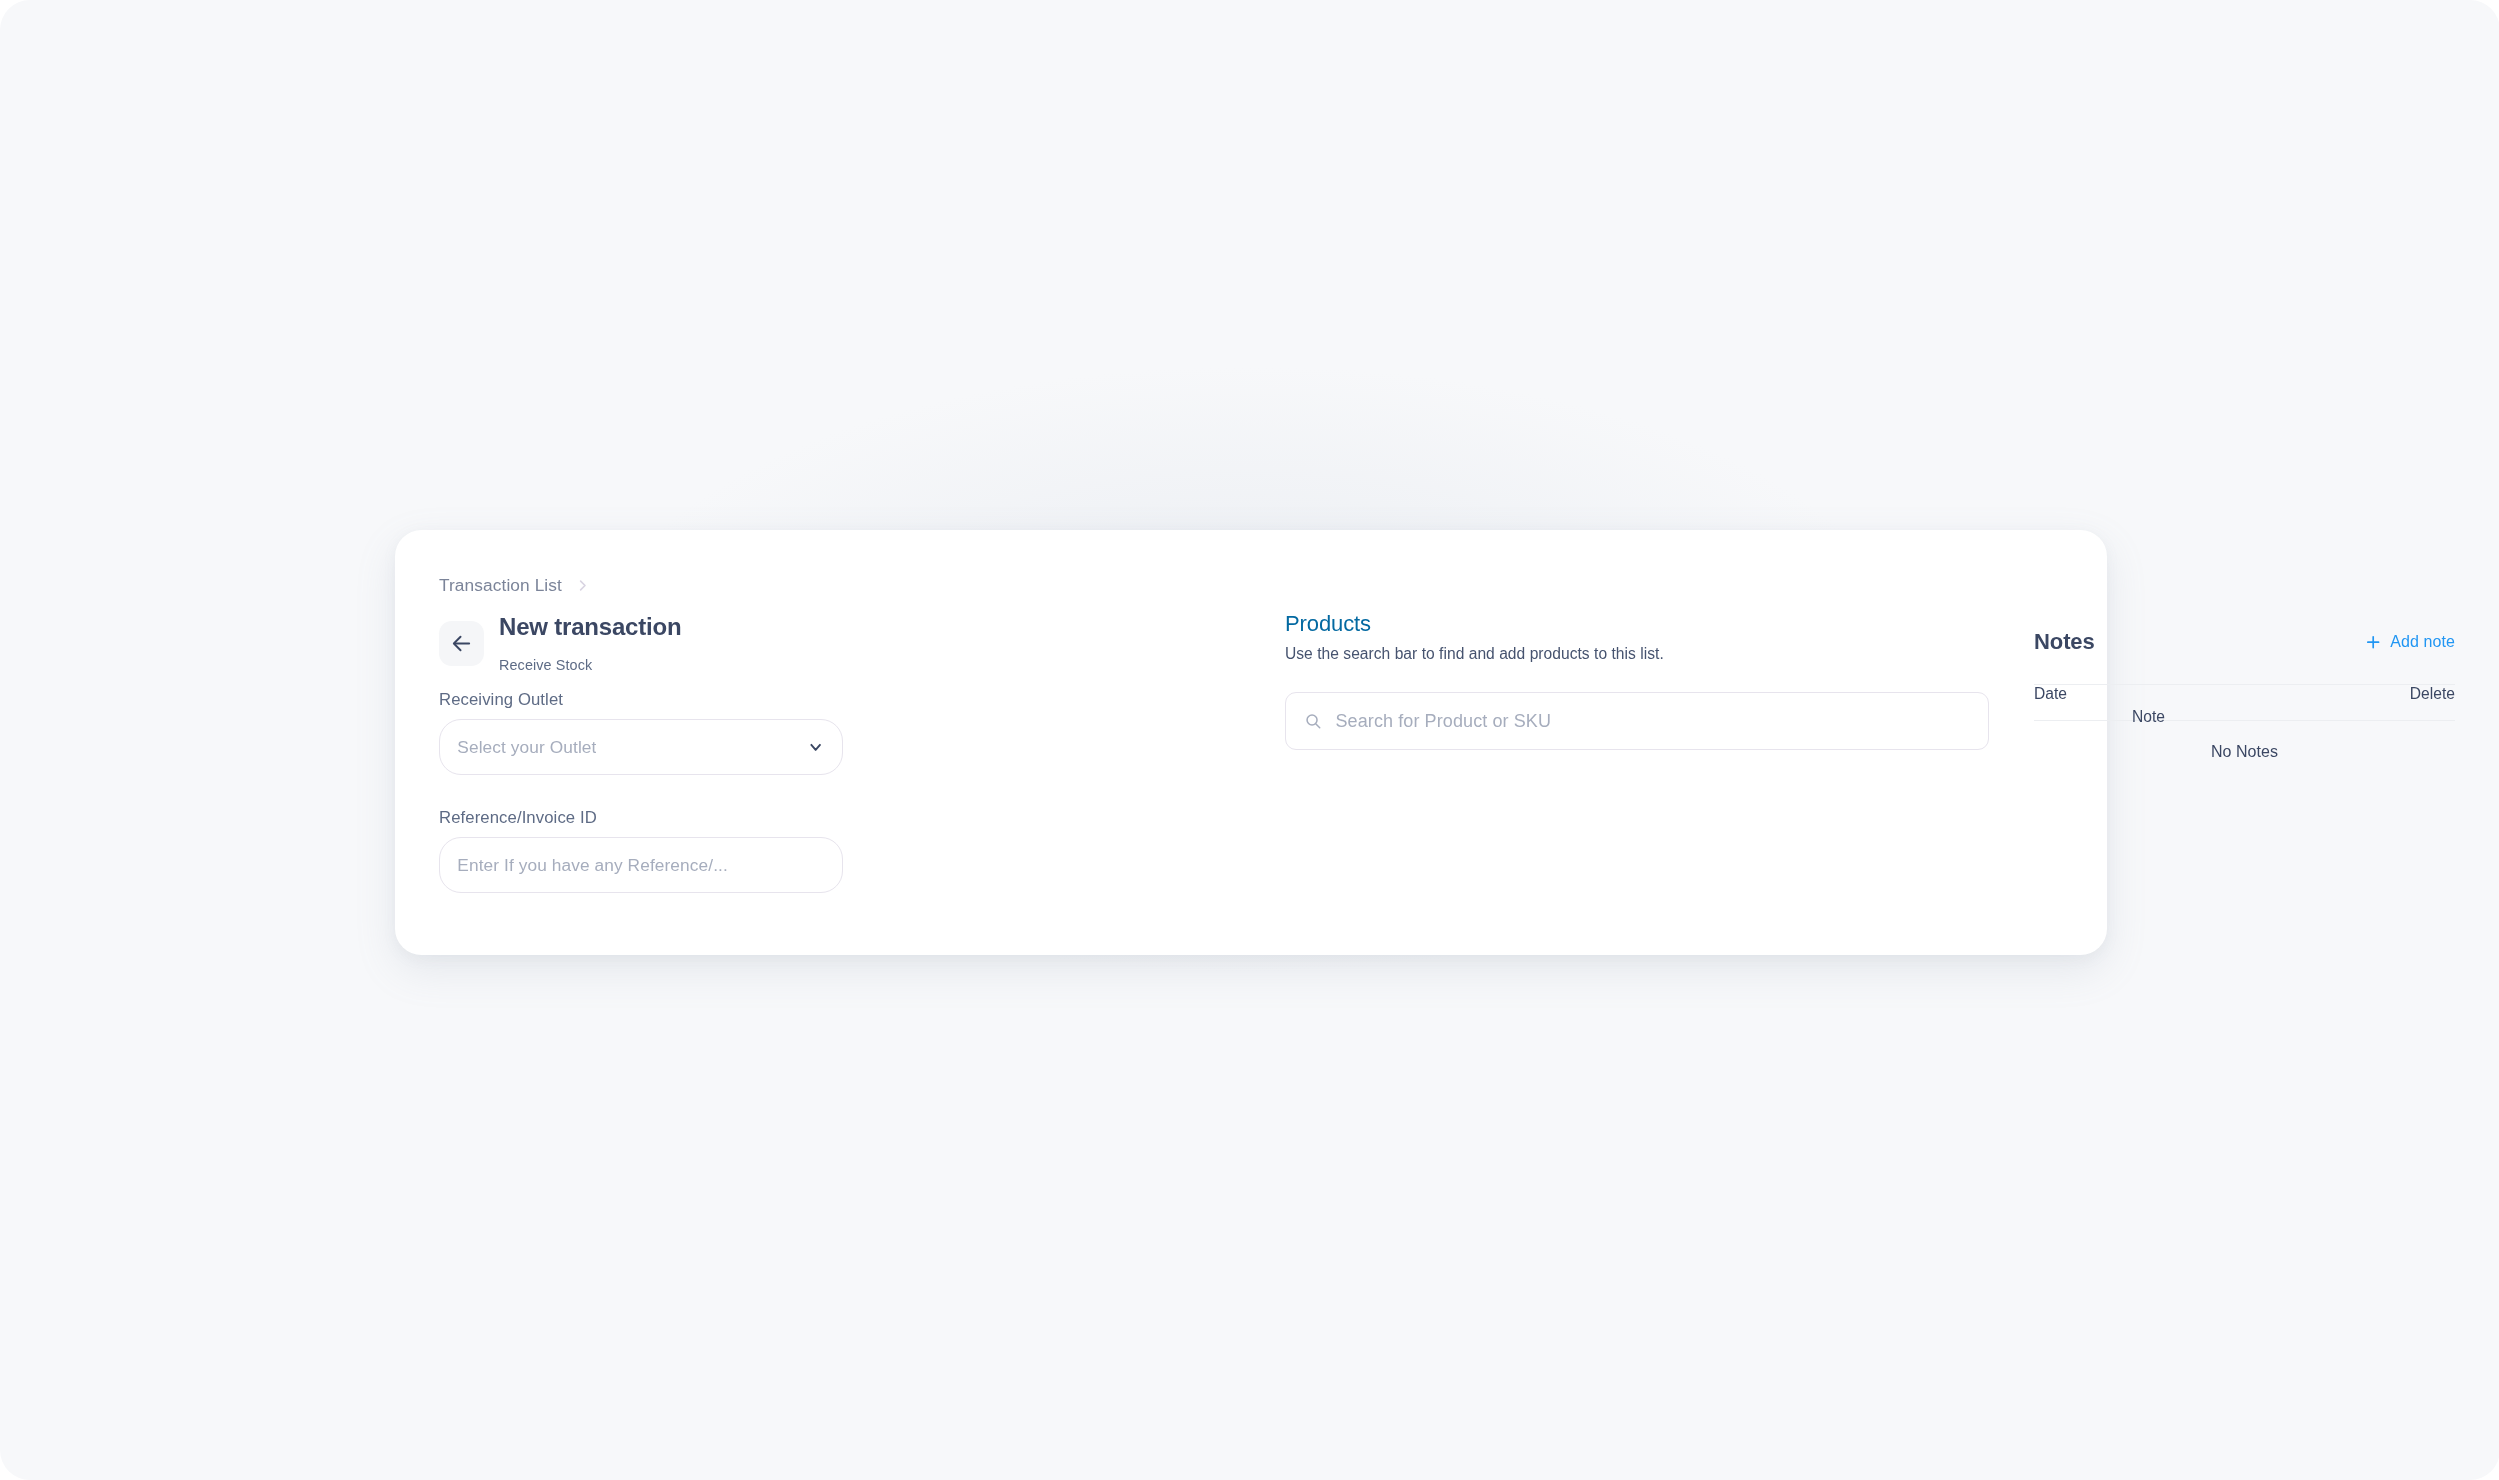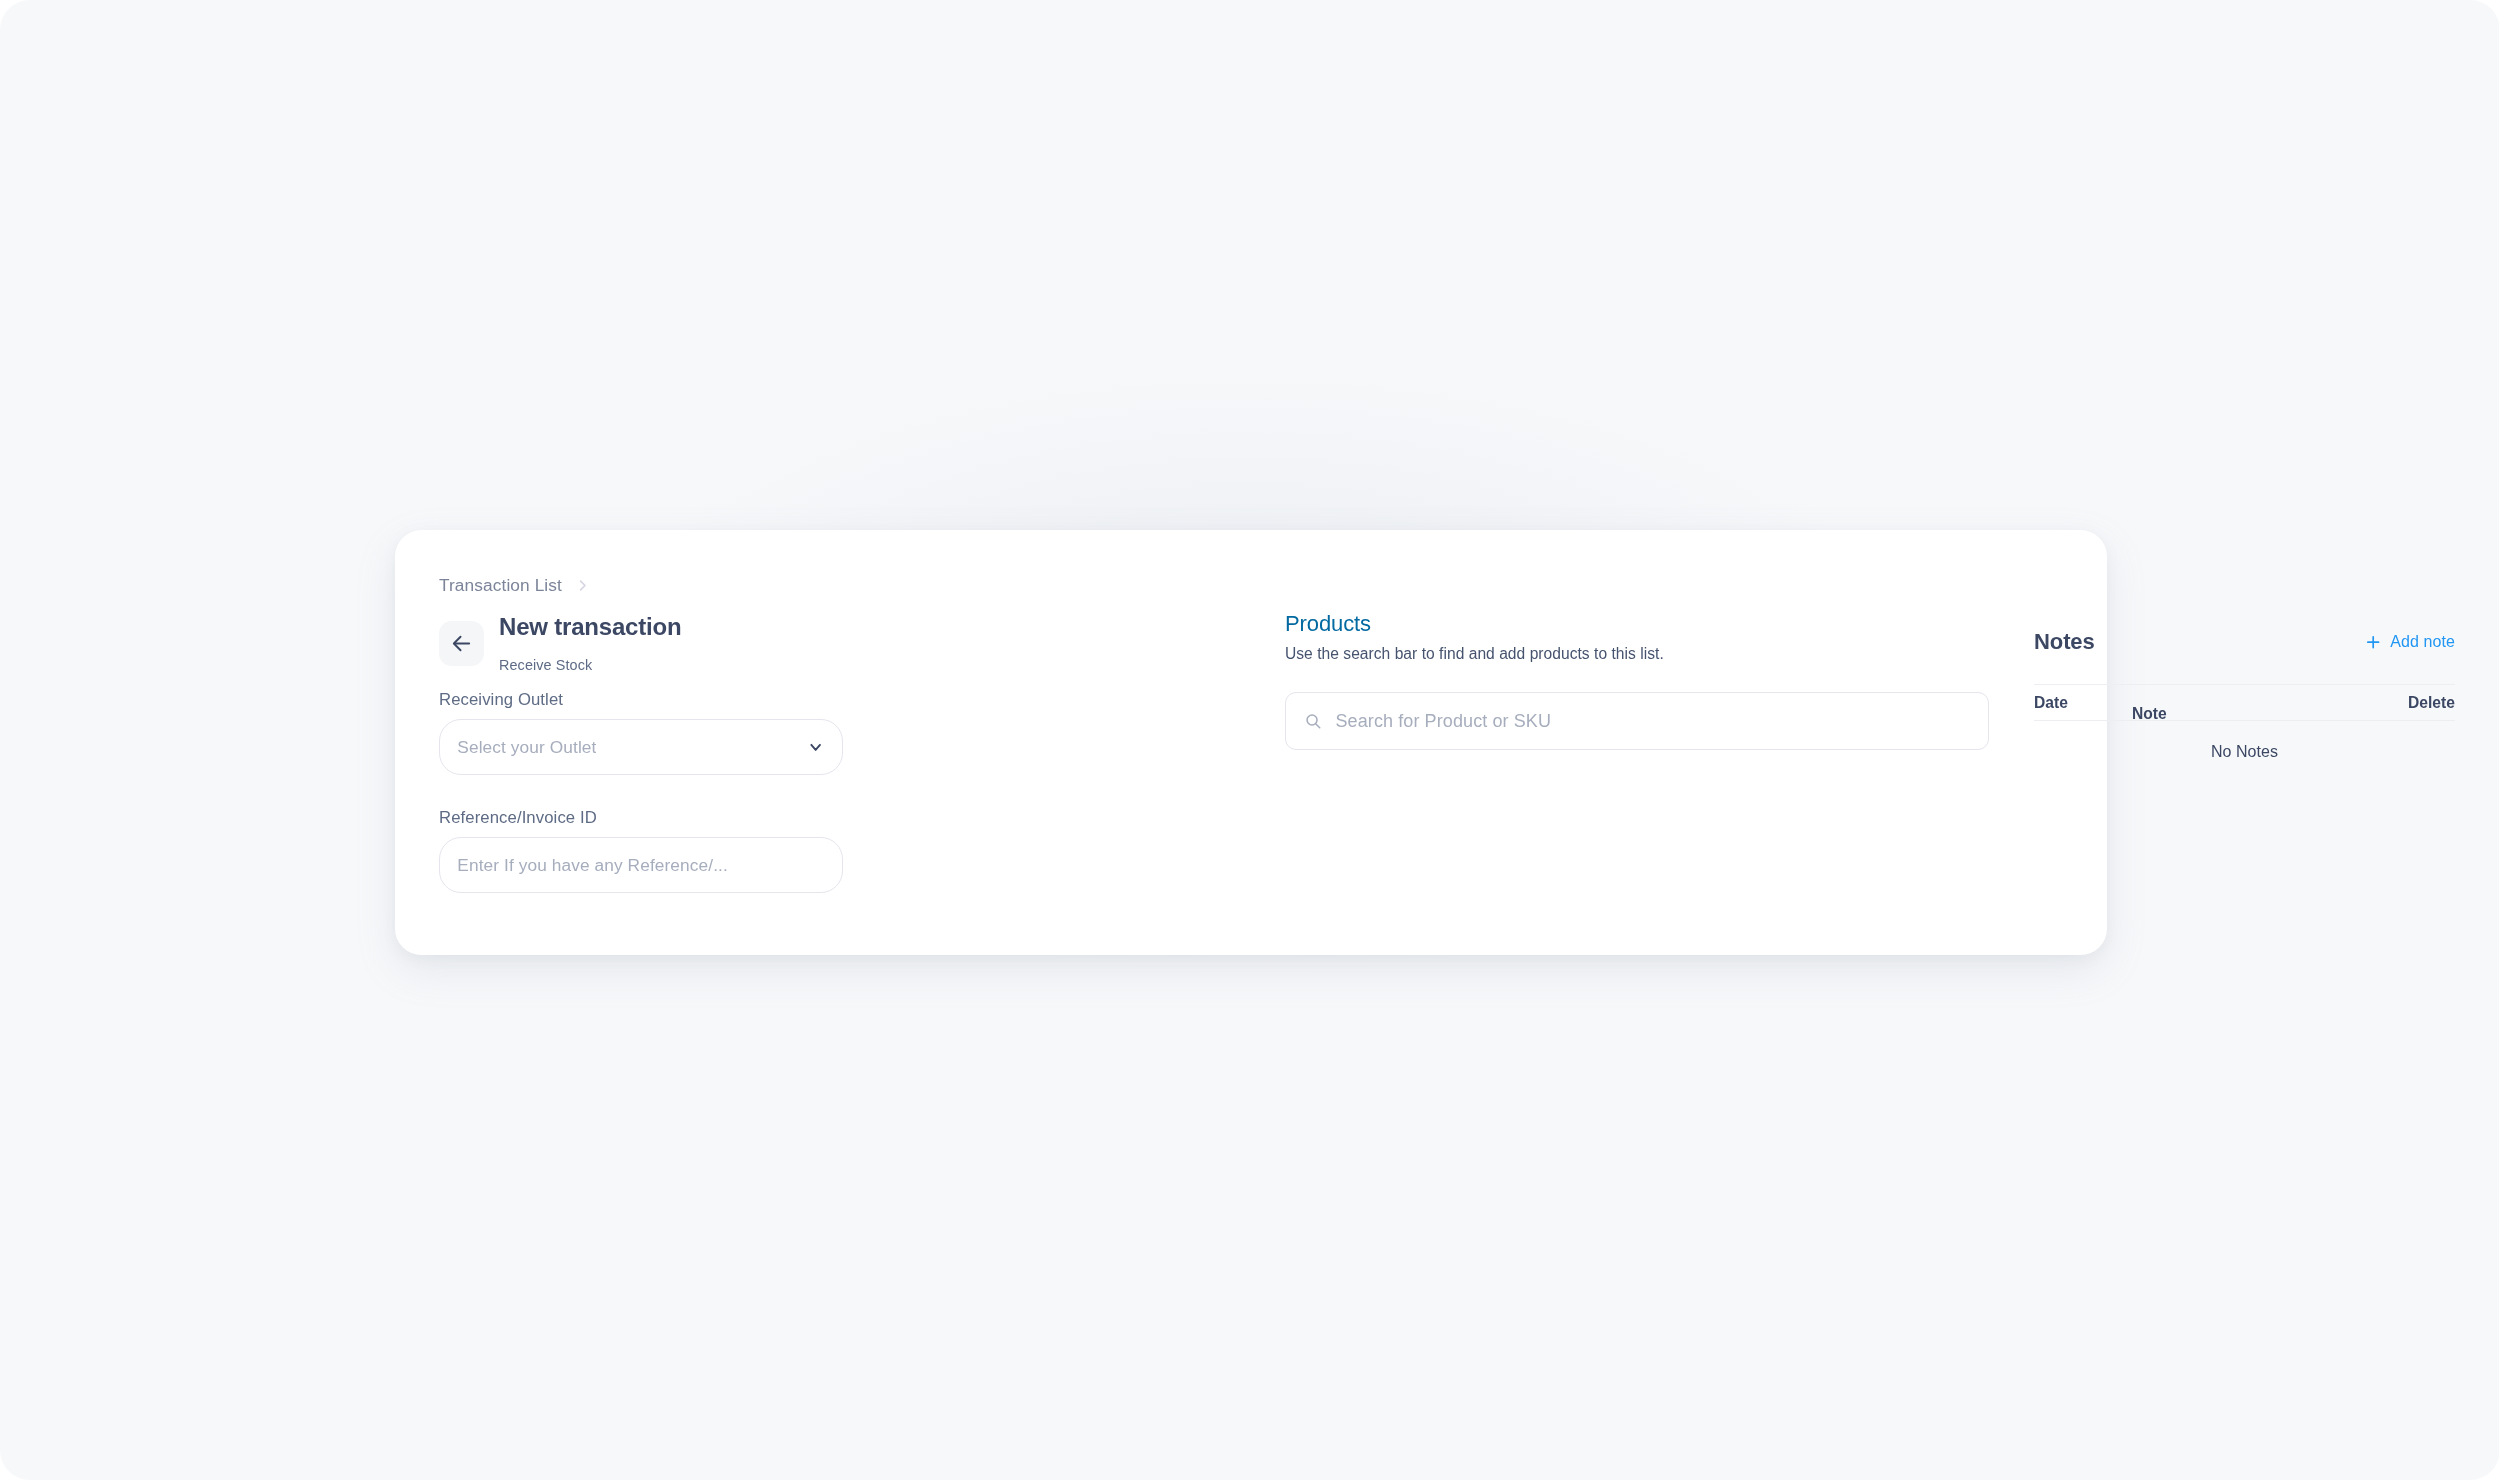--- a/index.html
+++ b/index.html
@@ -219,23 +219,21 @@
     letter-spacing: 0.1px;
     white-space: nowrap;
   }
   .notes-table {
     margin-top: 26px;
     width: 421px;
     border-top: 1.7px solid #eceef1;
     border-bottom: 1.7px solid #eceef1;
     box-sizing: border-box;
     display: flex;
-    align-items: center;
     height: 37px;
-    font-weight: bold;
   }
   .notes-th {
     font-size: 15.6px;
     color: #3b4763;
     letter-spacing: 0.03px;
   }
   .th-date { width: 98px; }
   .th-note { flex: 1; margin-top: 23px; }
   .th-delete { text-align: right; }
   .notes-empty {

